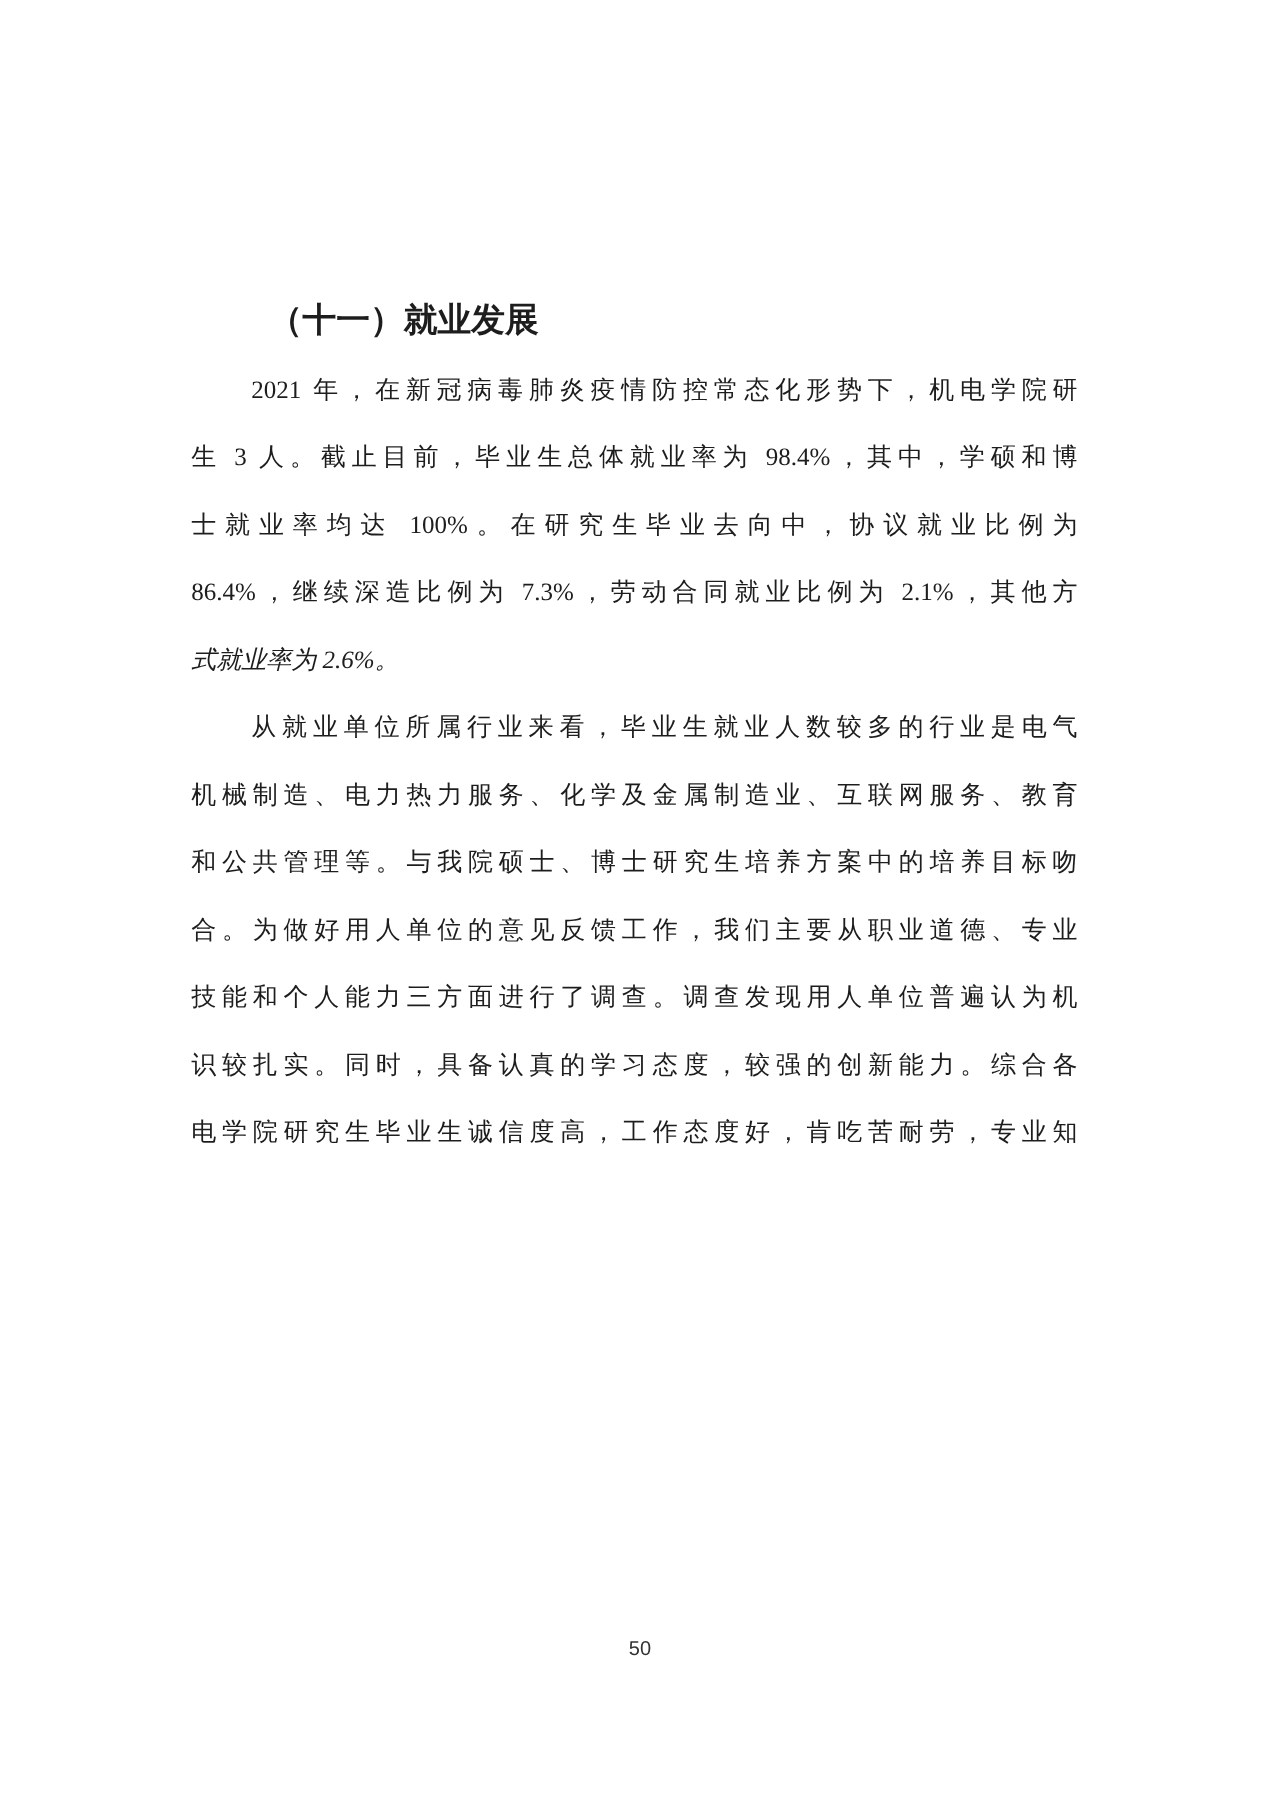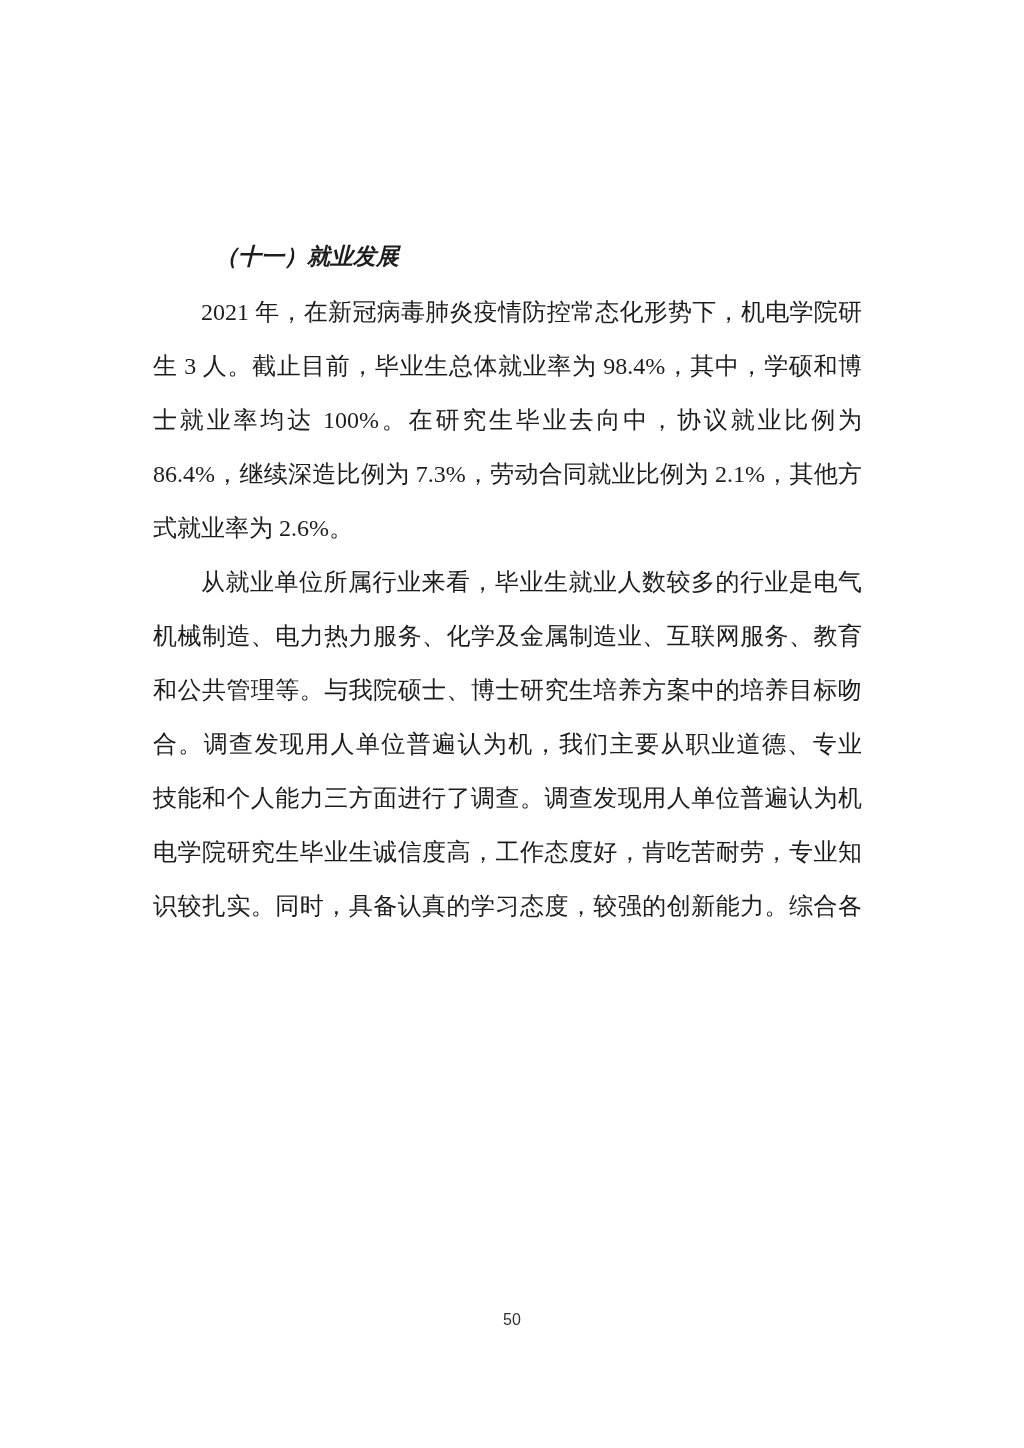--- a/index.html
+++ b/index.html
@@ -17,39 +17,38 @@
     inset: 0;
     background: #ffffff;
   }
   .content {
     position: absolute;
     left: 153px;
     top: 228px;
     width: 709px;
   }
   .heading {
-    font-size: 23px;
+    font-size: 27px;
     line-height: 57px;
     height: 57px;
     font-weight: bold;
     margin: 0 0 0 62px;
     white-space: nowrap;
-    font-style: italic;
   }
   .para { margin: 0; }
   .line {
-    font-size: 24px;
+    font-size: 20px;
     line-height: 54px;
     height: 54px;
     text-align: justify;
     text-align-last: justify;
     overflow: hidden;
   }
   .line.first { text-indent: 48px; }
-  .line.last  { text-align-last: left; }
+  .line.last  { text-align-last: left; font-style: italic; }
   .page-number {
     position: absolute;
     top: 1308px;
     left: 0;
     width: 100%;
     text-align: center;
     font-family: "Liberation Sans", "DejaVu Sans", sans-serif;
     font-size: 16px;
     line-height: 24px;
     color: #333333;
@@ -66,21 +65,21 @@
           <div class="line first">2021 年，在新冠病毒肺炎疫情防控常态化形势下，机电学院研</div>
           <div class="line">生 3 人。截止目前，毕业生总体就业率为 98.4%，其中，学硕和博</div>
           <div class="line">士就业率均达 100%。在研究生毕业去向中，协议就业比例为</div>
           <div class="line">86.4%，继续深造比例为 7.3%，劳动合同就业比例为 2.1%，其他方</div>
           <div class="line last">式就业率为 2.6%。</div>
         </div>
         <div class="para">
           <div class="line first">从就业单位所属行业来看，毕业生就业人数较多的行业是电气</div>
           <div class="line">机械制造、电力热力服务、化学及金属制造业、互联网服务、教育</div>
           <div class="line">和公共管理等。与我院硕士、博士研究生培养方案中的培养目标吻</div>
-          <div class="line">合。调查发现用人单位普遍认为机，我们主要从职业道德、专业</div>
+          <div class="line">合。为做好用人单位的意见反馈工作，我们主要从职业道德、专业</div>
           <div class="line">技能和个人能力三方面进行了调查。调查发现用人单位普遍认为机</div>
+          <div class="line">识较扎实。同时，具备认真的学习态度，较强的创新能力。综合各</div>
           <div class="line">电学院研究生毕业生诚信度高，工作态度好，肯吃苦耐劳，专业知</div>
-          <div class="line">识较扎实。同时，具备认真的学习态度，较强的创新能力。综合各</div>
         </div>
       </div>
   </div>
   <div class="page-number">50</div>
 </div>
 
 </body></html>

